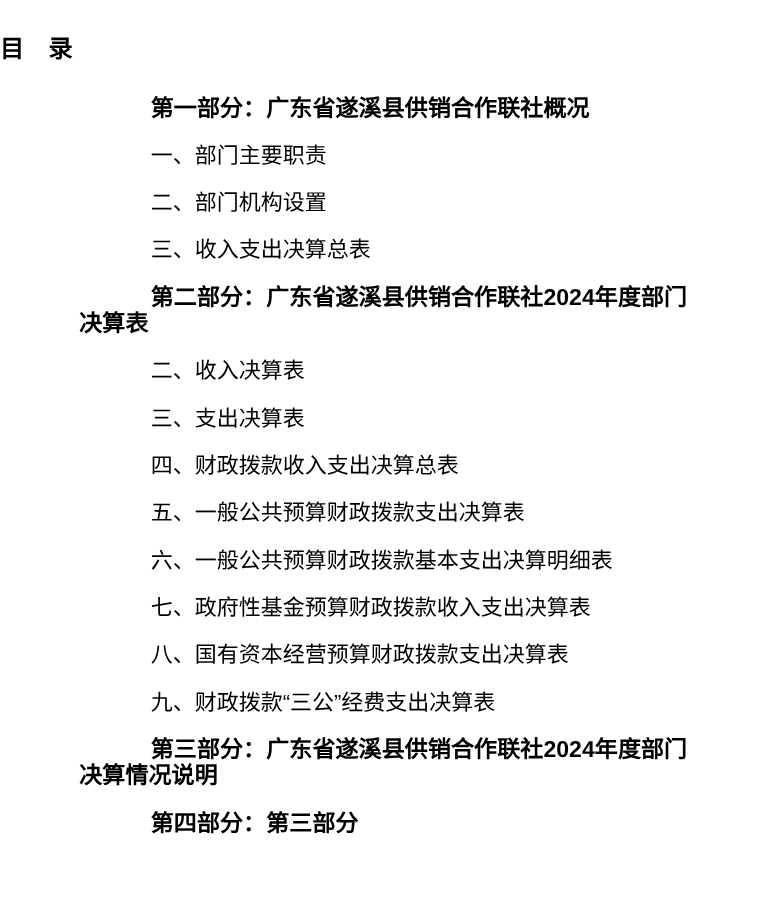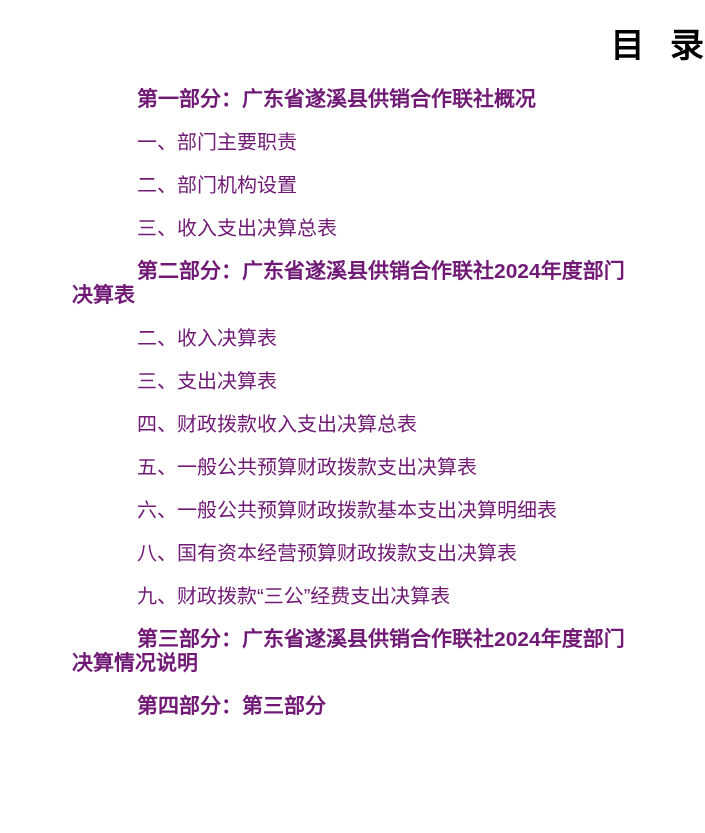--- a/index.html
+++ b/index.html
@@ -11,40 +11,39 @@
     position: relative;
     width: 705px;
     height: 833px;
     background: #ffffff;
     color: #000000;
     overflow: hidden;
     font-family: "Liberation Sans", "DejaVu Sans", sans-serif;
   }
   .doc-title {
     margin: 30px 0 0 0;
-    text-align: right;
-    font-size: 34px;
+    text-align: left;
+    font-size: 22px;
     font-weight: bold;
     line-height: 30px;
     word-spacing: 14px;
     letter-spacing: 1px;
     color: #000000;
-    padding-left: 15px;
   }
   .toc-list {
     margin-top: 27px;
     padding-left: 72px;
     padding-right: 78px;
   }
   .toc-entry {
     margin: 0 0 19px 0;
     font-size: 20px;
     line-height: 24px;
     text-indent: 65px;
-    color: #701a75;
+    color: #000000;
     word-break: break-all;
     overflow-wrap: anywhere;
   }
   .toc-entry.heading {
     font-weight: bold;
     font-size: 21px;
   }
   .toc-entry.item {
     font-weight: normal;
   }
@@ -58,18 +57,19 @@
       <p class="toc-entry heading">第一部分：广东省遂溪县供销合作联社概况</p>
       <p class="toc-entry item">一、部门主要职责</p>
       <p class="toc-entry item">二、部门机构设置</p>
       <p class="toc-entry item">三、收入支出决算总表</p>
       <p class="toc-entry heading">第二部分：广东省遂溪县供销合作联社2024年度部门决算表</p>
       <p class="toc-entry item">二、收入决算表</p>
       <p class="toc-entry item">三、支出决算表</p>
       <p class="toc-entry item">四、财政拨款收入支出决算总表</p>
       <p class="toc-entry item">五、一般公共预算财政拨款支出决算表</p>
       <p class="toc-entry item">六、一般公共预算财政拨款基本支出决算明细表</p>
+      <p class="toc-entry item">七、政府性基金预算财政拨款收入支出决算表</p>
       <p class="toc-entry item">八、国有资本经营预算财政拨款支出决算表</p>
       <p class="toc-entry item">九、财政拨款“三公”经费支出决算表</p>
       <p class="toc-entry heading">第三部分：广东省遂溪县供销合作联社2024年度部门决算情况说明</p>
       <p class="toc-entry heading">第四部分：第三部分</p>
     </div>
 </div>
 
 </body></html>

